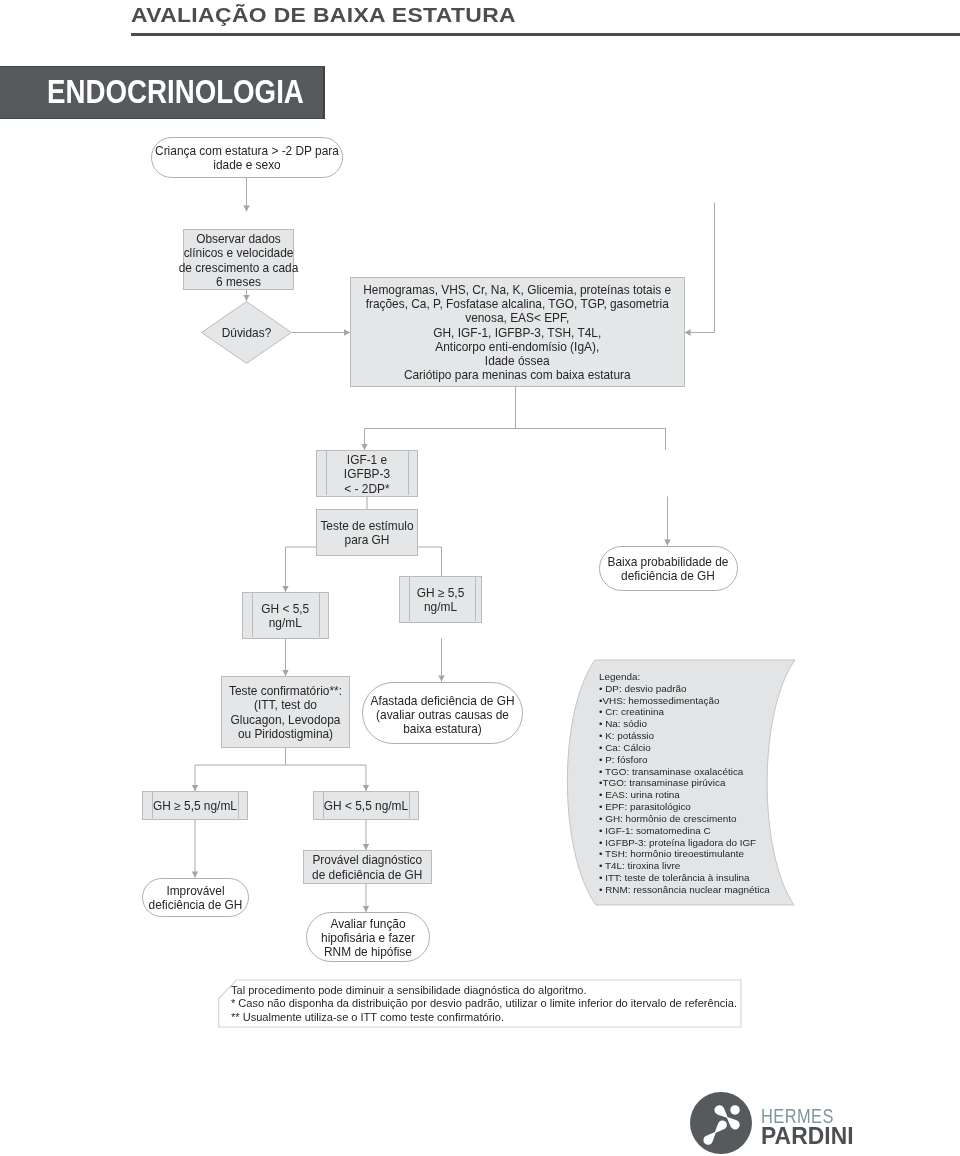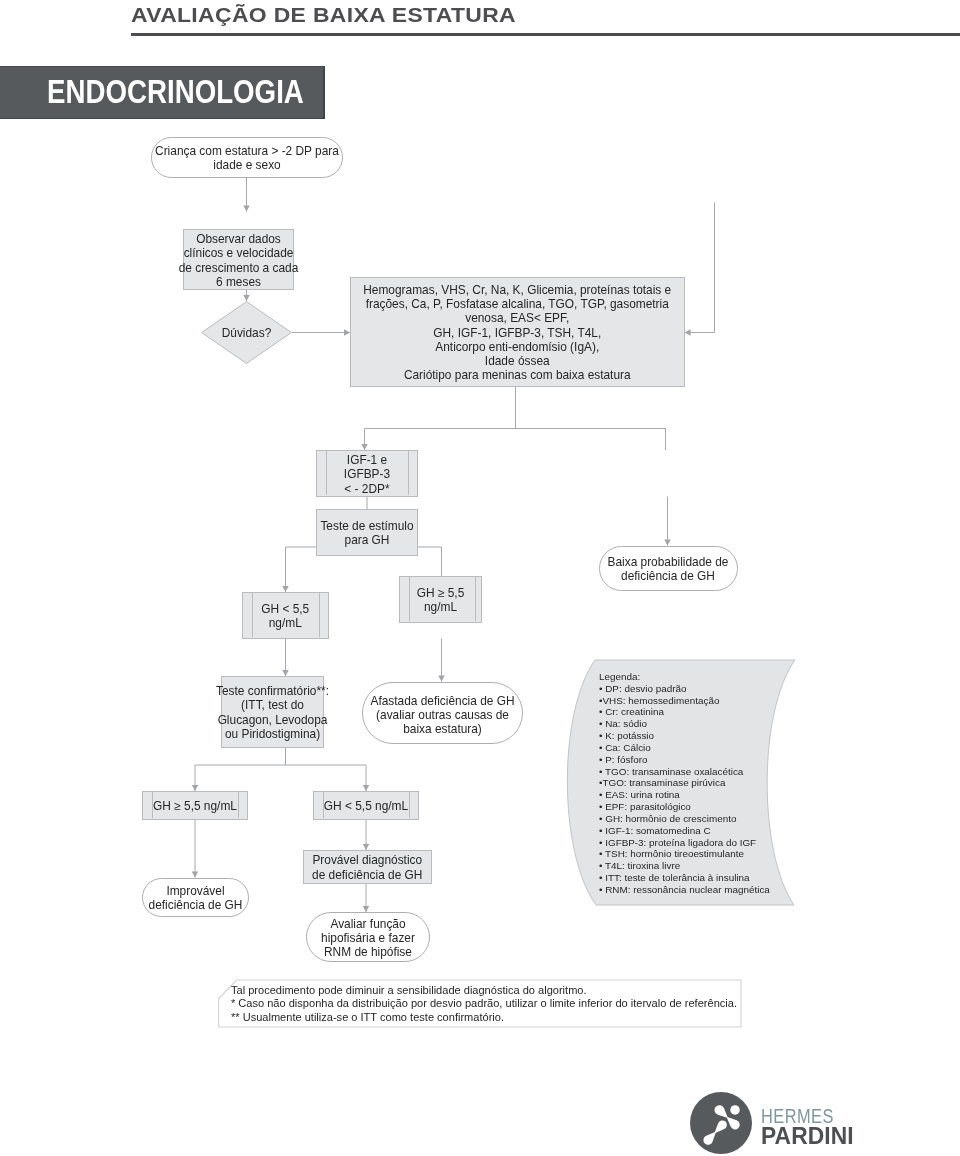--- a/index.html
+++ b/index.html
@@ -136,21 +136,21 @@
       <i class="bar" style="left:75.5px"></i>
       <span>GH &lt; 5,5
 ng/mL</span>
     </div>
   <div class="node pproc" style="left:399px;top:576px;width:83px;height:46.5px;">
       <i class="bar" style="left:9px"></i>
       <i class="bar" style="left:74.5px"></i>
       <span>GH ≥ 5,5
 ng/mL</span>
     </div>
-  <div class="node rect" style="left:221px;top:676px;width:103px;height:71.5px;">
+  <div class="node rect" style="left:221px;top:676px;width:129px;height:71.5px;">
       <span>Teste confirmatório**:
 (ITT, test do
 Glucagon, Levodopa
 ou Piridostigmina)</span>
     </div>
   <div class="node pill" style="left:362px;top:681.5px;width:161px;height:62.5px;border-radius:32px;padding-top:3px;">
       <span>Afastada deficiência de GH
 (avaliar outras causas de
 baixa estatura)</span>
     </div>

